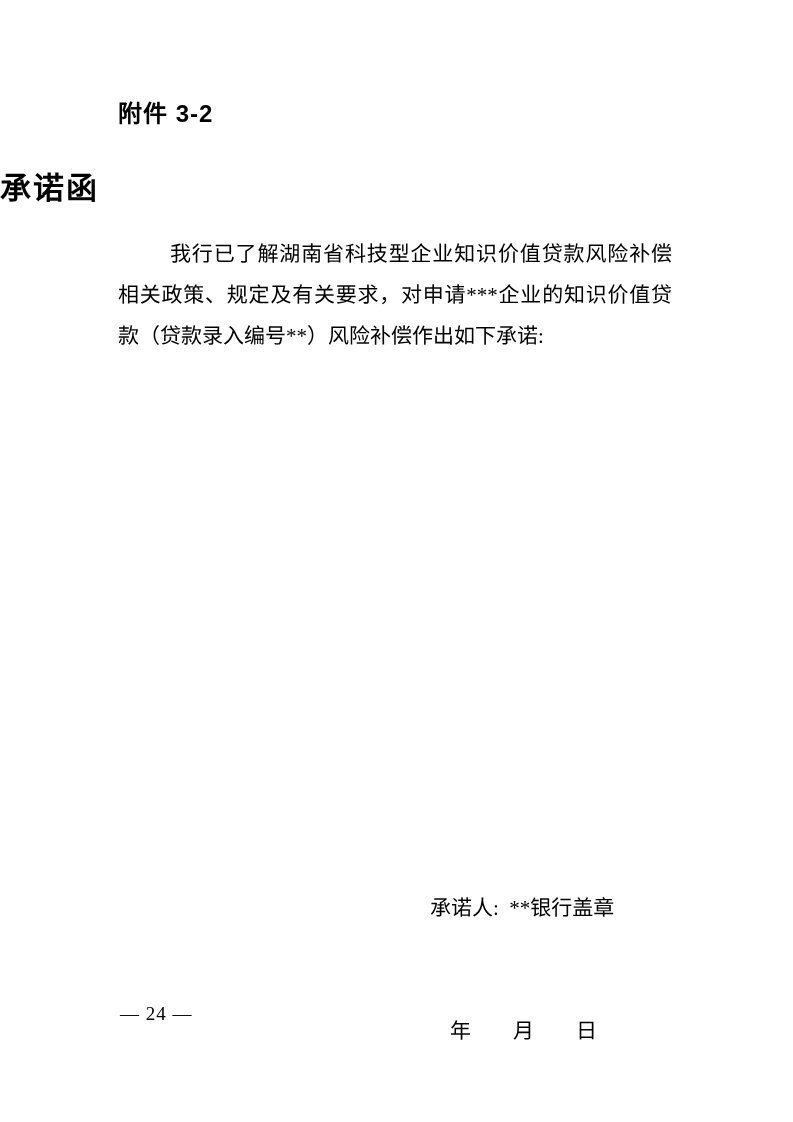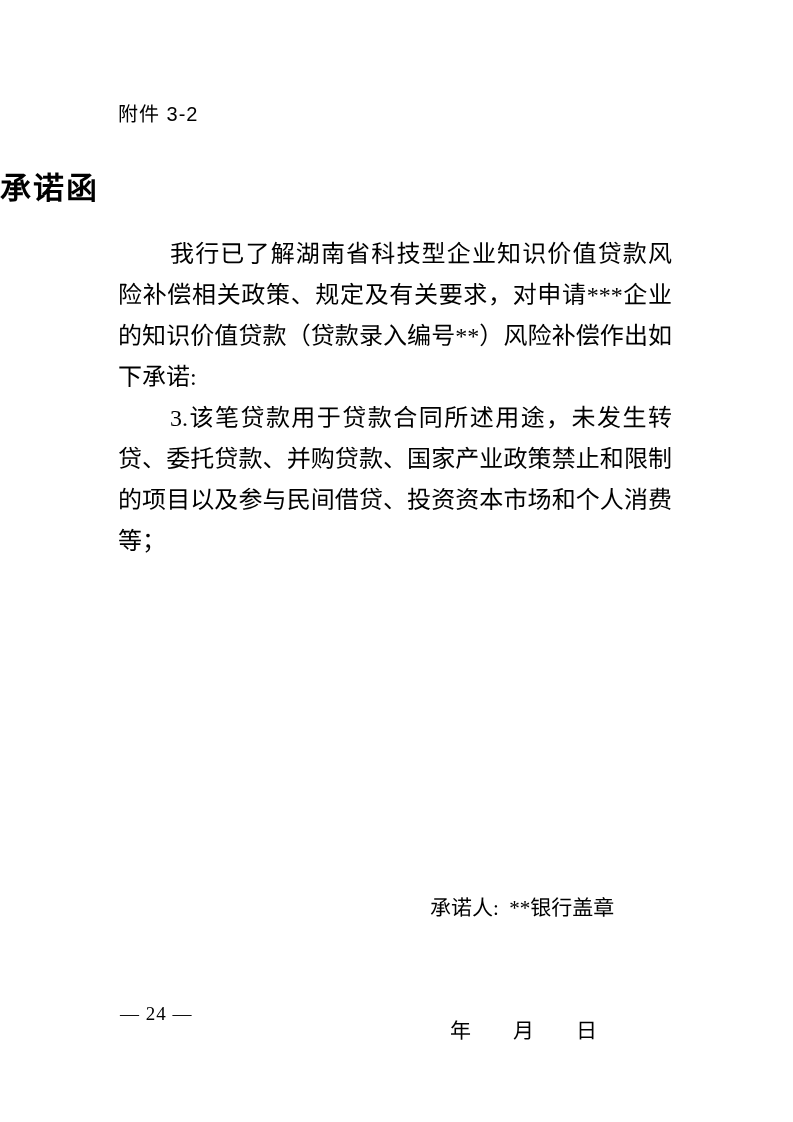--- a/index.html
+++ b/index.html
@@ -14,43 +14,43 @@
     background: #ffffff;
     color: #000000;
     font-family: "Liberation Serif", "DejaVu Serif", serif;
     overflow: hidden;
   }
   .attachment-label {
     position: absolute;
     left: 118px;
     top: 100px;
     font-family: "Liberation Sans", "DejaVu Sans", sans-serif;
-    font-size: 20px;
+    font-size: 24px;
     line-height: 28px;
     letter-spacing: 1px;
-    font-weight: 400;
+    font-weight: 700;
   }
   .doc-title {
     position: absolute;
     left: 0;
     top: 168px;
     width: 100%;
     margin: 0;
     text-align: left;
     font-size: 31px;
     line-height: 41px;
     font-weight: bold;
     letter-spacing: 2px;
   }
   .doc-body {
     position: absolute;
     left: 118px;
     top: 234px;
     width: 554px;
-    font-size: 24px;
+    font-size: 21px;
     line-height: 41px;
     text-align: justify;
     text-justify: inter-character;
   }
   .doc-body p {
     margin: 0;
     padding: 0;
     text-indent: 52px;
   }
   .signature-block {
@@ -77,21 +77,20 @@
 <body>
 
 <div class="page">
 
   <div class="attachment-label">附件 3-2</div>
 
   <h1 class="doc-title">承诺函</h1>
 
   <div class="doc-body">
     <p>我行已了解湖南省科技型企业知识价值贷款风险补偿相关政策、规定及有关要求，对申请***企业的知识价值贷款（贷款录入编号**）风险补偿作出如下承诺:</p>
-    <p>3.该笔贷款用于贷款合同所述用途，未发生转贷、委托贷款、并购贷款、国家产业政策禁止和限制的项目以及参与民间借贷、投资资本市场和个人消费等；</p>
   </div>
 
   <div class="signature-block">
     <div class="signature-signer-line">承诺人:  **银行盖章</div>
     <div class="signature-date-line">年　　月　　日</div>
   </div>
 
   <div class="page-footer">— 24 —</div>
 
 </div>

